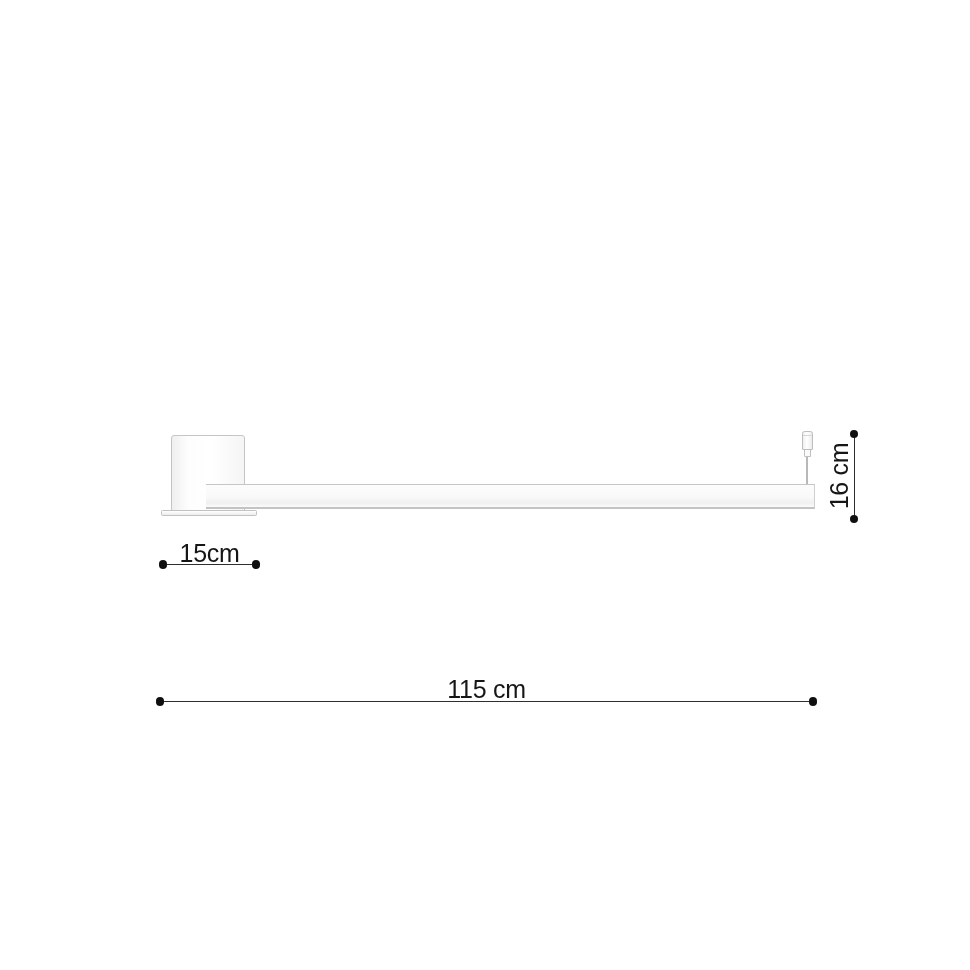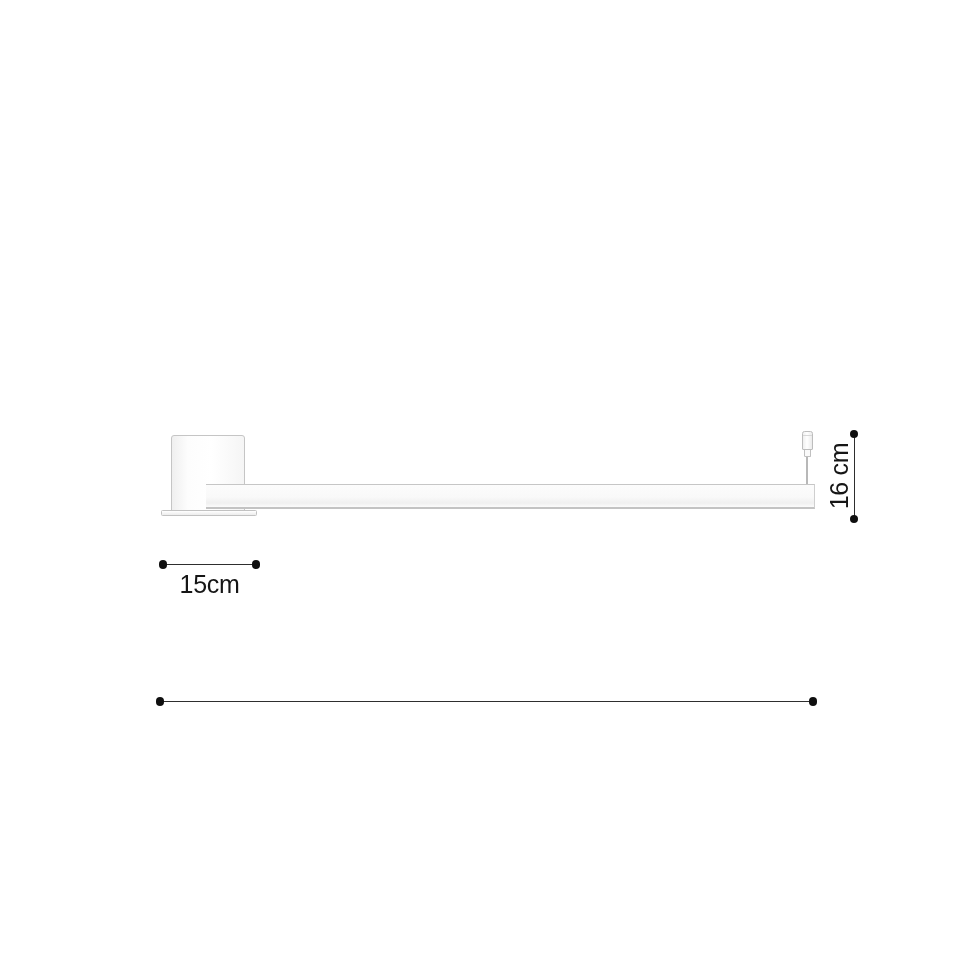--- a/index.html
+++ b/index.html
@@ -105,21 +105,21 @@
     letter-spacing: -0.3px;
     text-align: center;
     white-space: nowrap;
     z-index: 5;
   }
 
   
   .line-15  { left: 163px; top: 564px; width: 93px; }
   .dot-15-l { left: 158.8px; top: 560px; }
   .dot-15-r { left: 251.5px; top: 560px; }
-  .label-15 { left: 163px; top: 572px; width: 93px; }
+  .label-15 { left: 163px; top: 541px; width: 93px; }
 
   
   .line-115  { left: 160px; top: 701px; width: 653px; }
   .dot-115-l { left: 155.8px; top: 697px; }
   .dot-115-r { left: 808.8px; top: 697px; }
   .label-115 { left: 160px; top: 677px; width: 653px; }
 
   
   .line-16  { left: 854px; top: 434px; height: 85px; }
   .dot-16-t { left: 849.8px; top: 429.8px; }
@@ -151,14 +151,15 @@
   <div class="dim-label label-15">15cm</div>
 
   <div class="dim-line-v line-16"></div>
   <div class="dot dot-16-t"></div>
   <div class="dot dot-16-b"></div>
   <div class="dim-label label-16">16 cm</div>
 
   <div class="dim-line-h line-115"></div>
   <div class="dot dot-115-l"></div>
   <div class="dot dot-115-r"></div>
+  <div class="dim-label label-115">115 cm</div>
 
 </div>
 
 </body></html>

